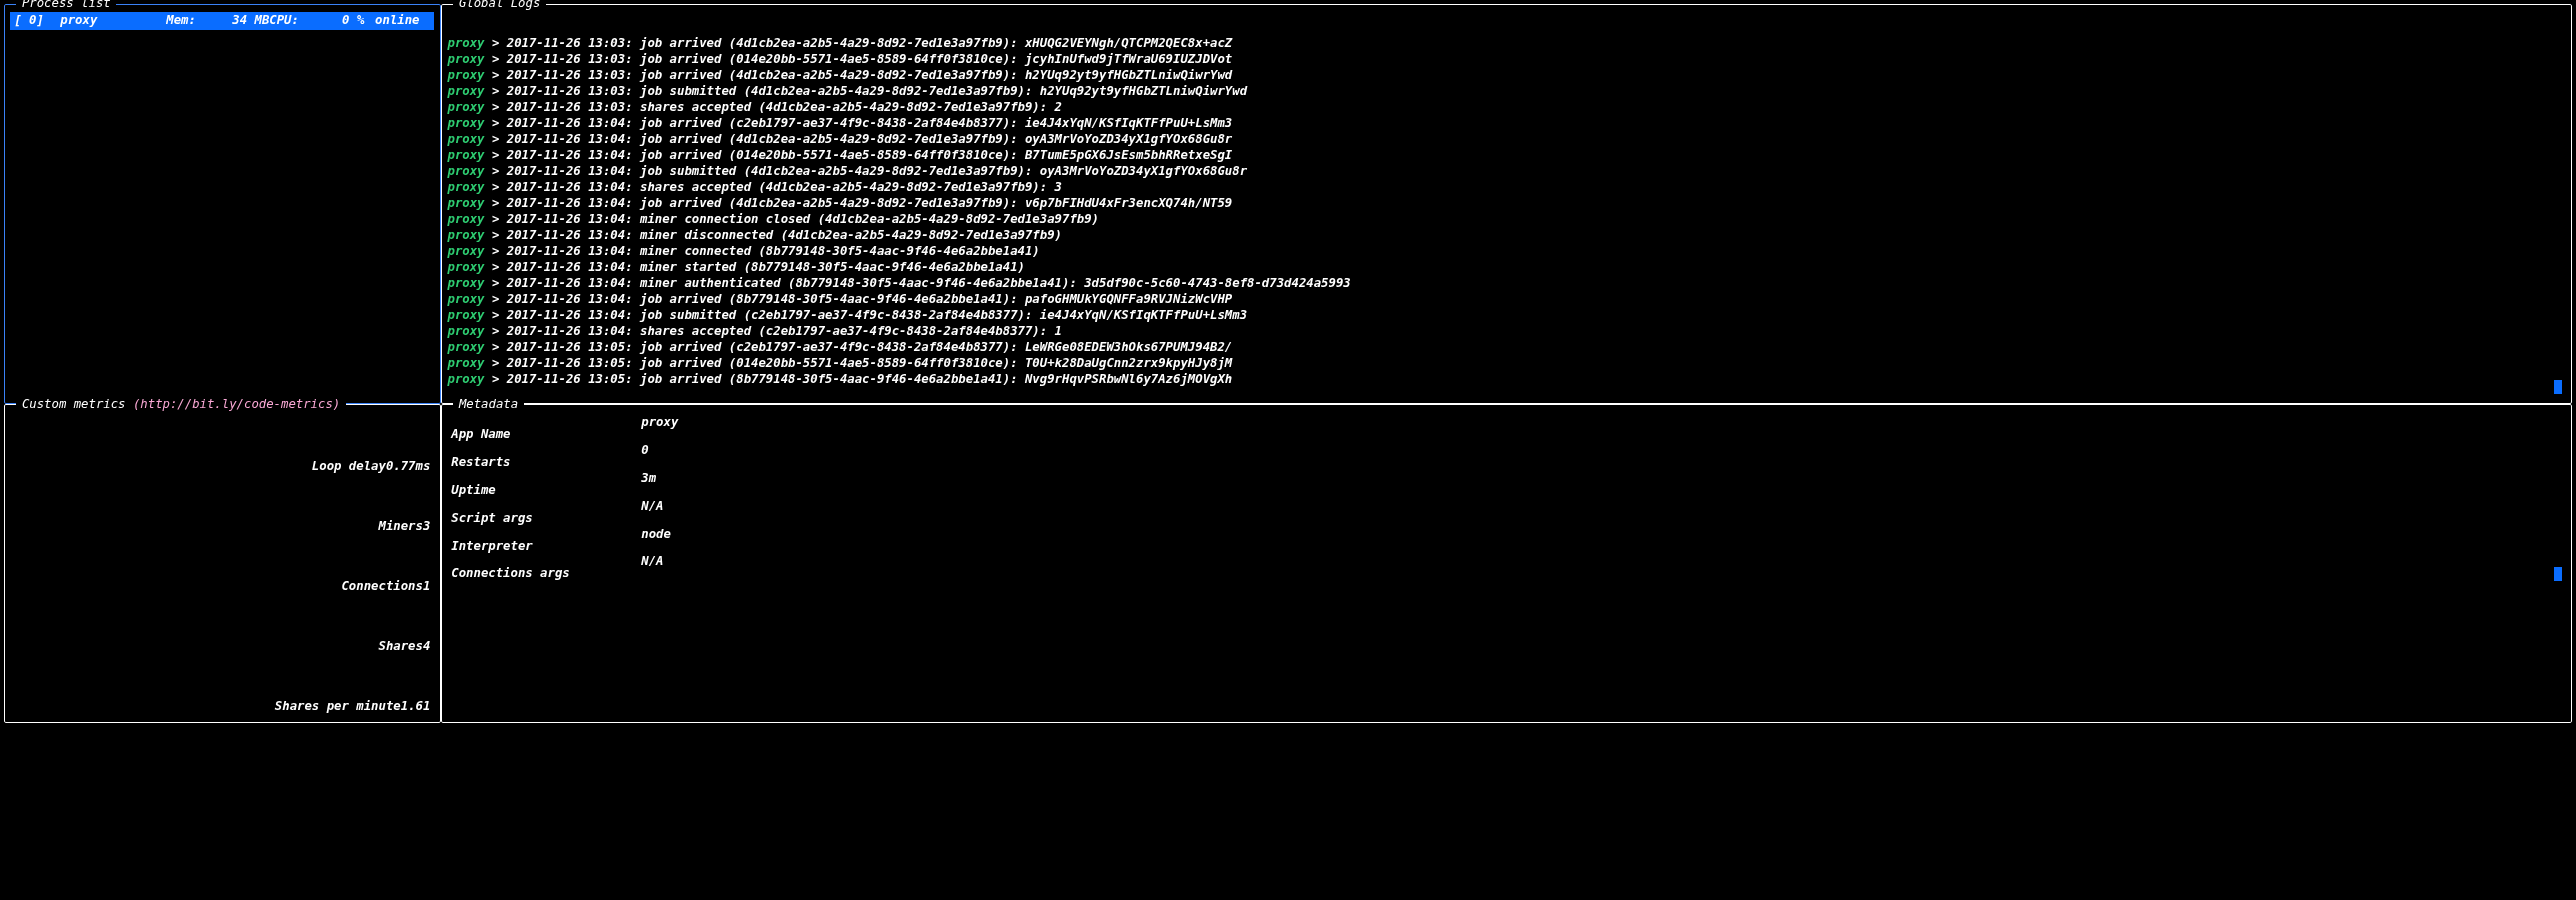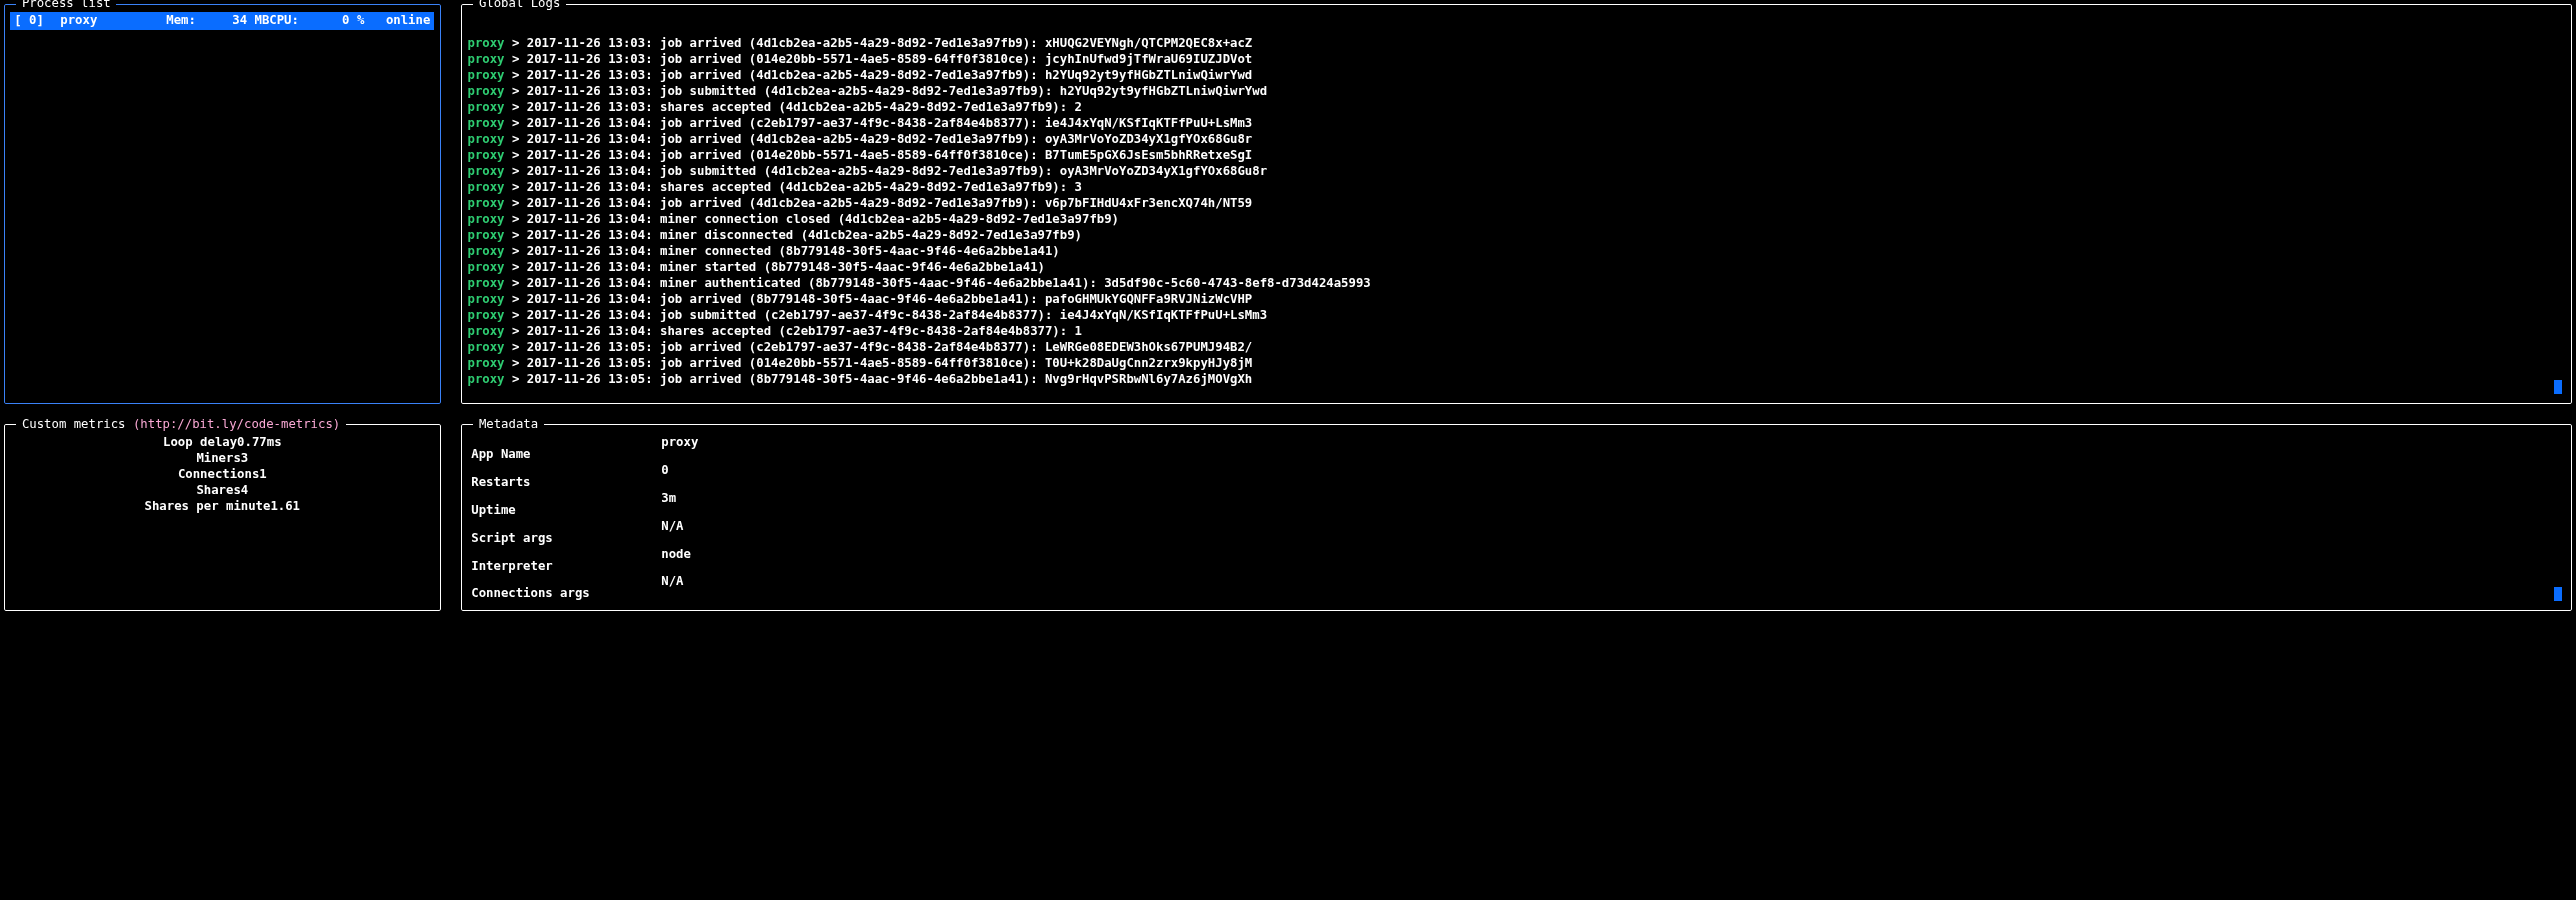--- a/index.html
+++ b/index.html
@@ -12,21 +12,22 @@
   color: #fff;
   font-family: "Menlo", "Monaco", "Consolas", monospace;
   font-size: 12.3px;
   line-height: 1.3;
   padding: 3.8px;
 }
 .layout {
   display: grid;
   grid-template-columns: 437px 1fr;
   grid-template-rows: auto auto;
-  gap: 20px;
+  gap: 0;
+  font-style: italic;
 }
 .panel {
   border: 0.9px solid #fff;
   border-radius: 1.9px;
   position: relative;
   padding: 7.6px 5.7px 5.7px 5.7px;
 }
 .panel.active {
   border-color: #3a82f7;
 }
@@ -48,37 +49,38 @@
   color: #fff;
   padding: 0.9px 3.8px;
   font-weight: bold;
 }
 .process-row .p-id { width: 46px; }
 .process-row .p-name { flex: 1; }
 .process-row .p-mem-label { width: 46px; text-align: left; }
 .process-row .p-mem { width: 57px; text-align: right; }
 .process-row .p-cpu-label { width: 57px; text-align: left; padding-right:3.8px;}
 .process-row .p-cpu { width: 38px; text-align: right; }
-.process-row .p-status { width: 66px; text-align: right; }
+.process-row .p-status { width: 66px; text-align: center; }
 .process-body { height: 361px; }
 .logs-body {
   height: 361px;
   overflow: hidden;
   font-weight: bold;
   position: relative;
   margin-top: 24px;
 }
 .log-line { white-space: pre; }
 .log-prefix { color: #2ecc71; }
 .log-text { color: #fff; }
 .metrics-body { padding: 1.9px 3.8px; }
 .metric-row {
   display: flex;
-  justify-content: center;
+  justify-content: flex-end;
   font-weight: bold;
+  margin-top: 44px;
 }
 .metadata-body { padding: 1.9px 3.8px; position: relative;}
 .meta-row { display: flex; font-weight: bold; }
 .meta-key { width: 190px; margin-top: 12px; }
 .meta-val { }
 .scroll-indicator {
   position: absolute;
   right: 3.8px;
   bottom: 3.8px;
   width: 7.6px;

